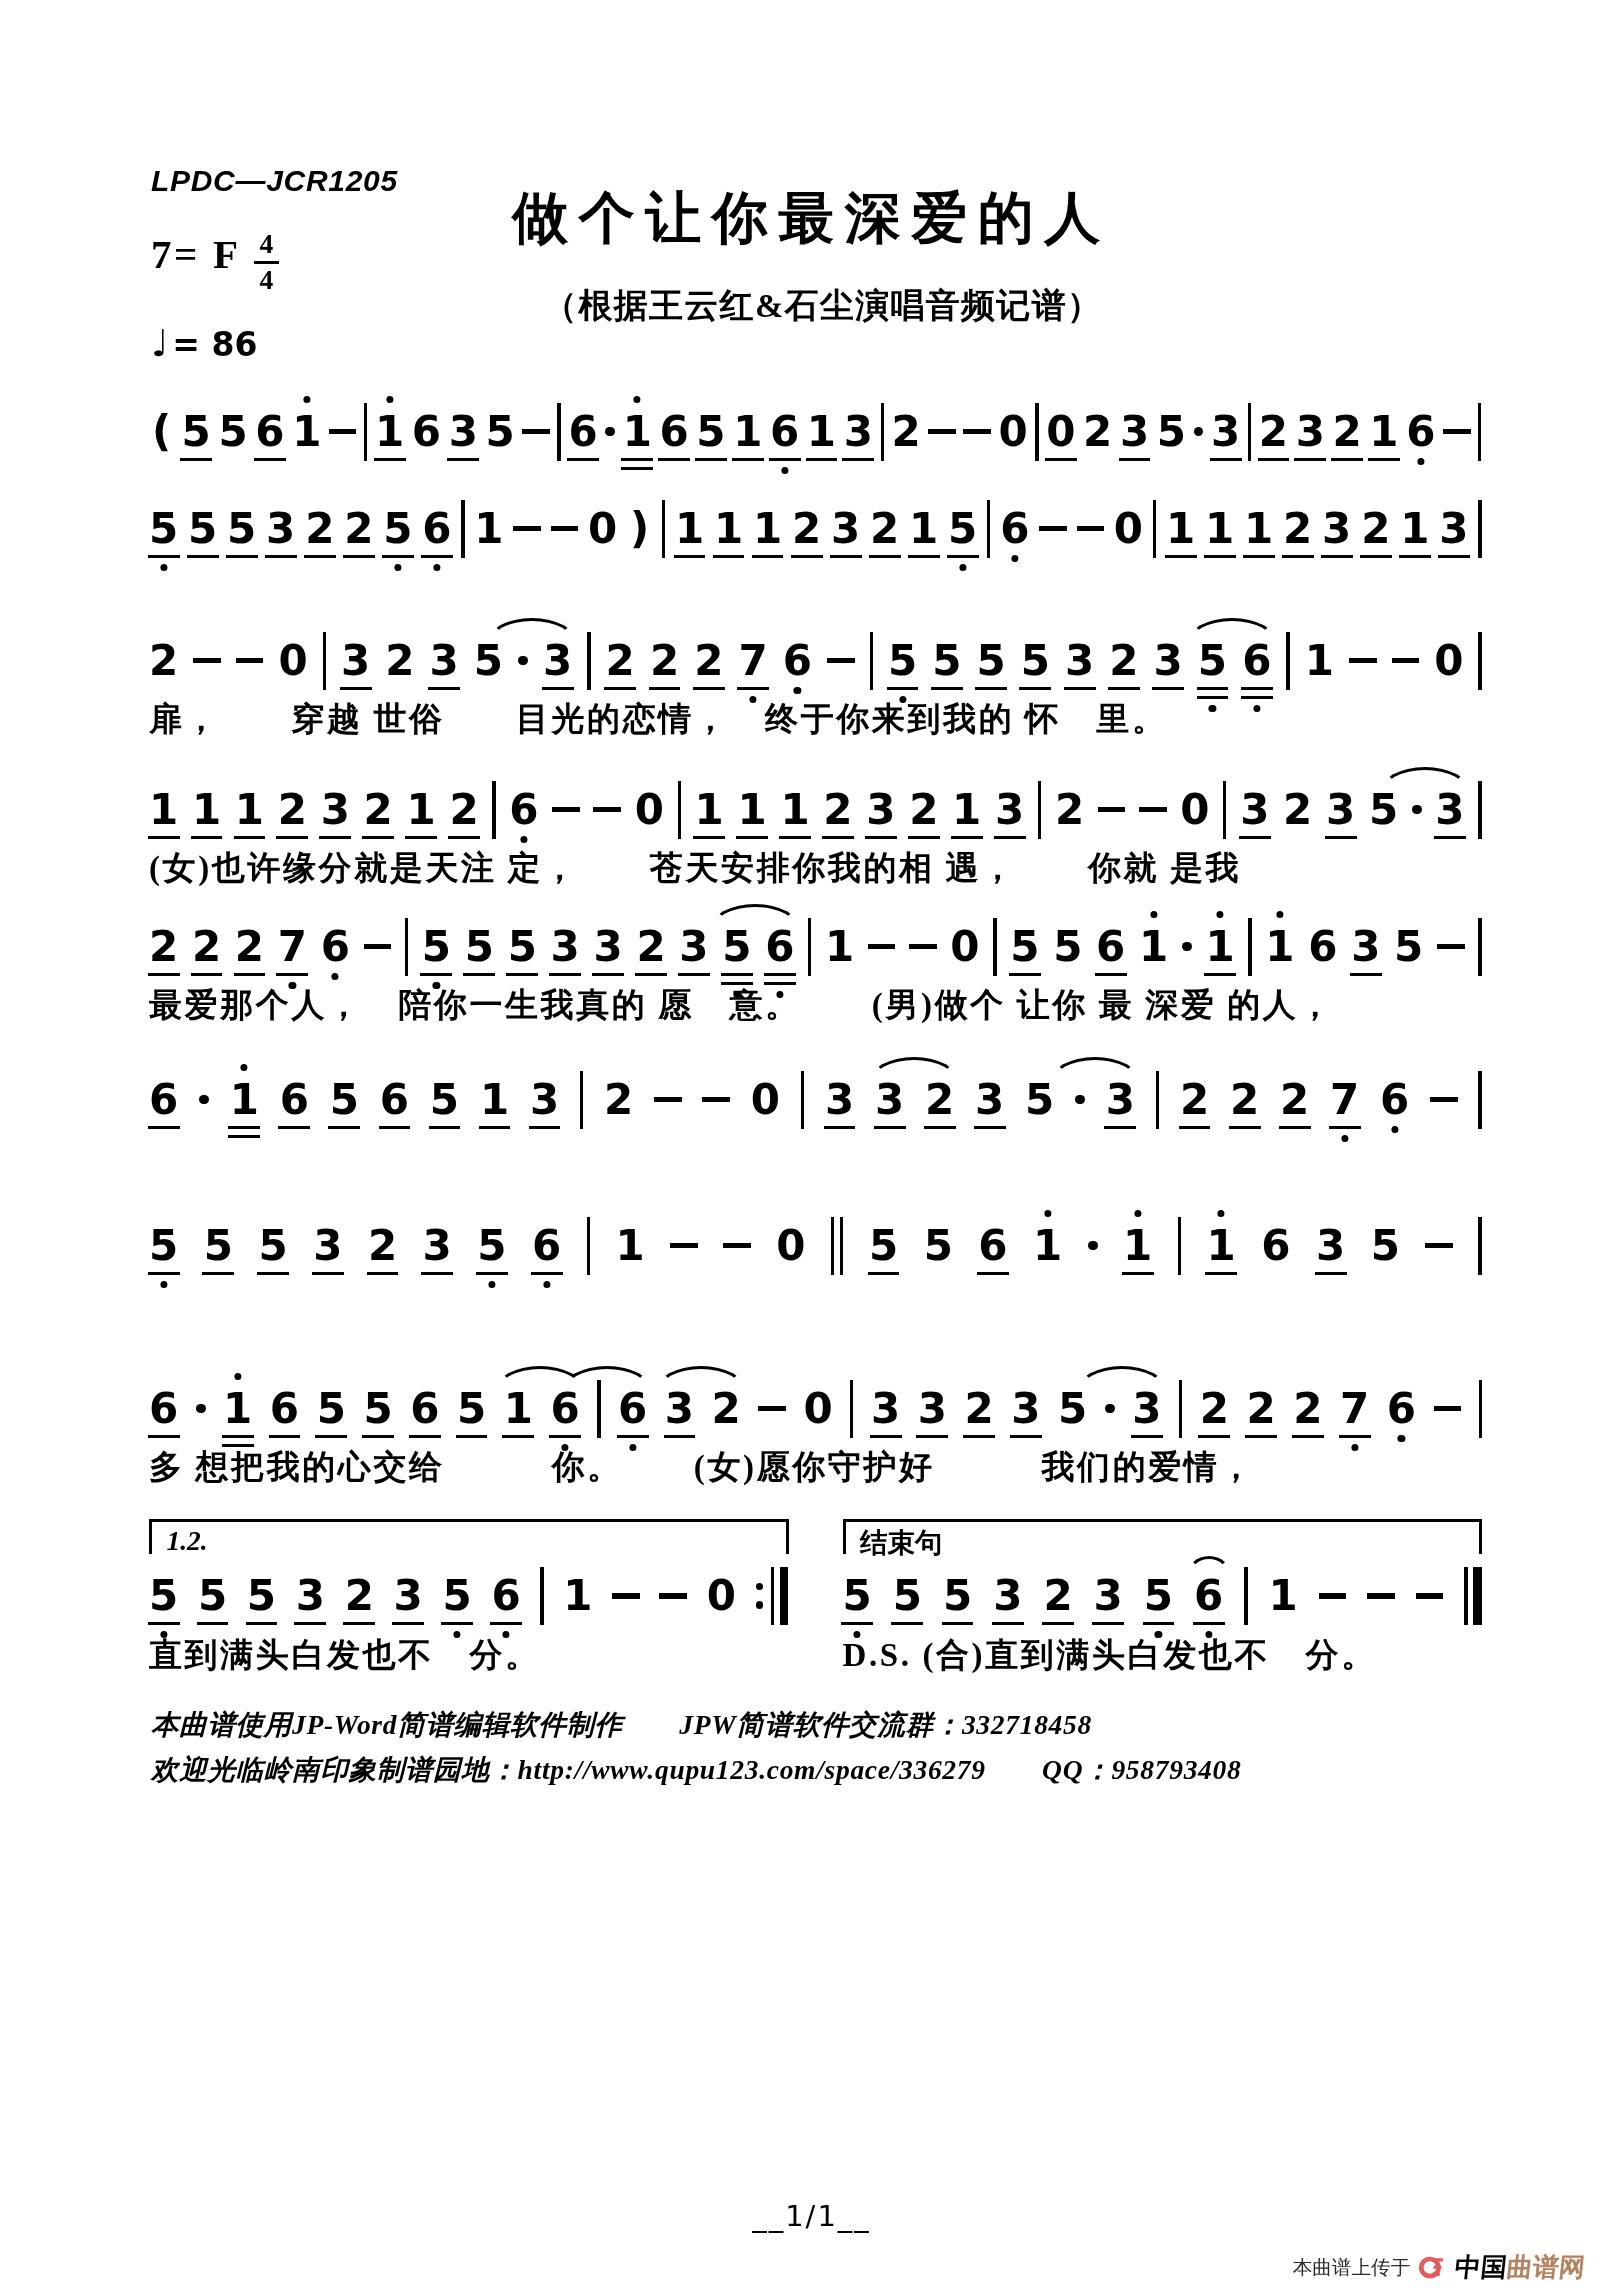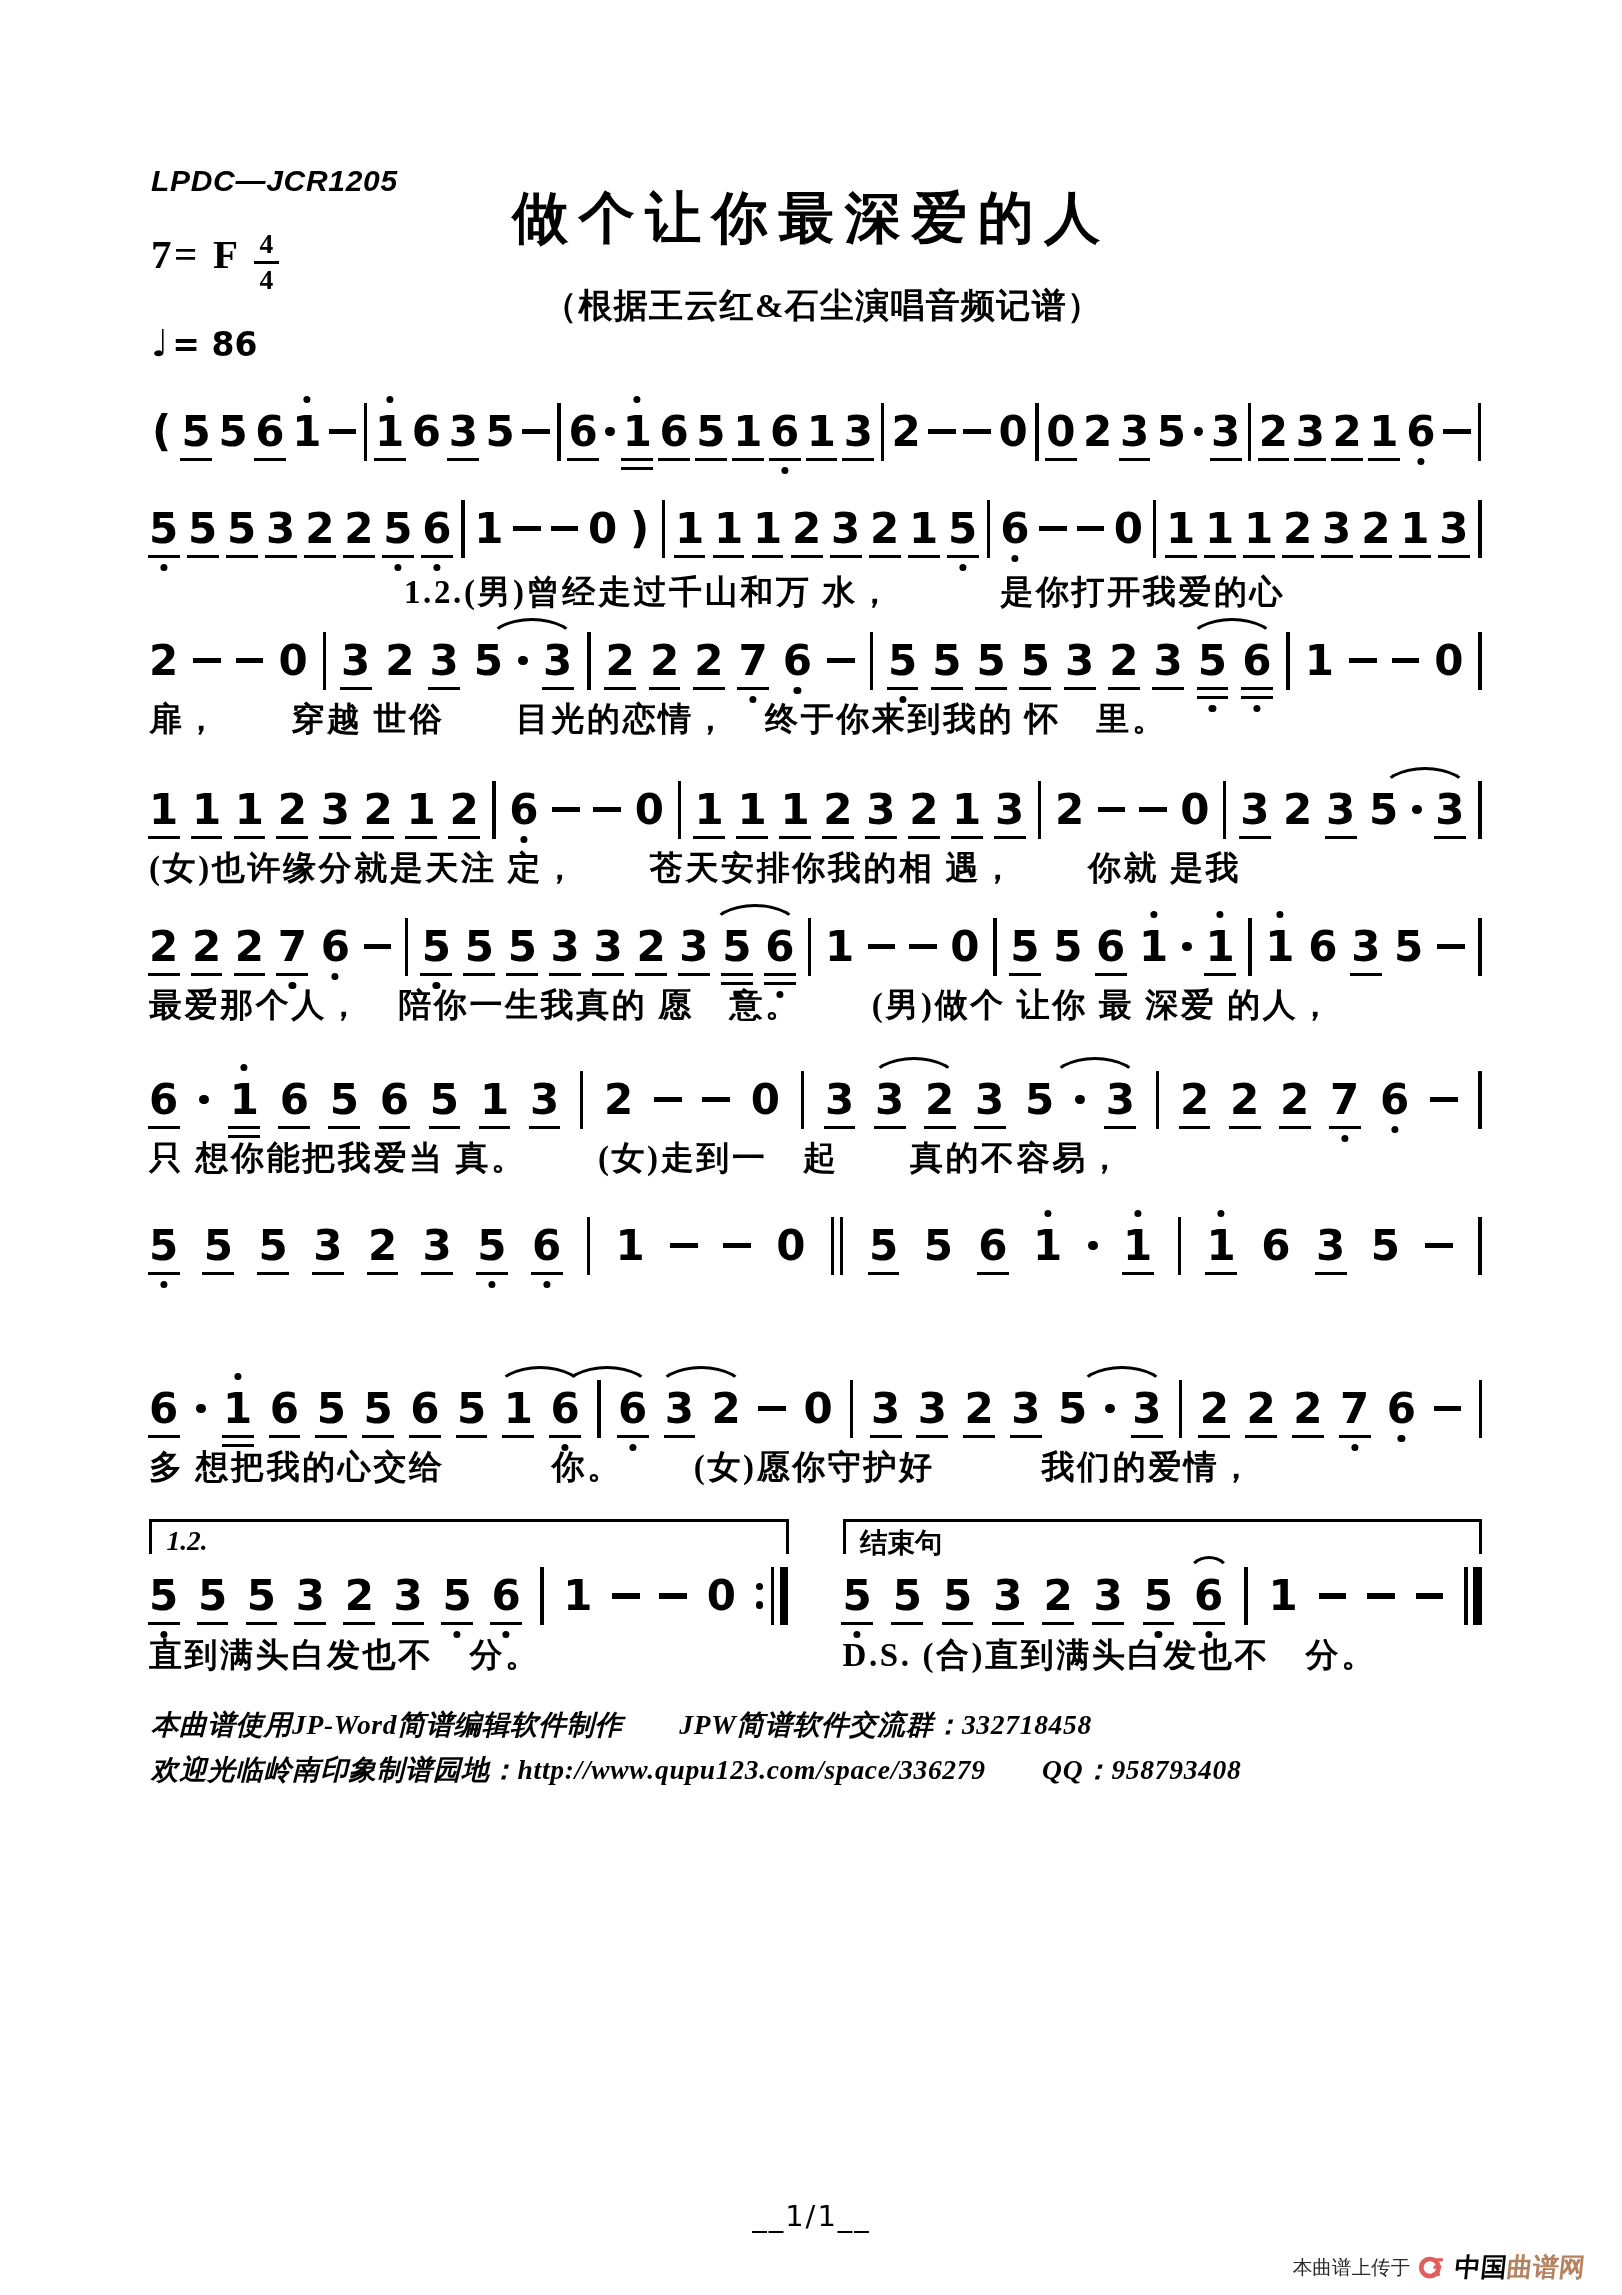--- a/index.html
+++ b/index.html
@@ -207,21 +207,20 @@
           <span class="tok num">1<i class="ul" style="bottom: -7.9px;"></i></span>
           <span class="tok num">2<i class="ul" style="bottom: -7.9px;"></i></span>
           <span class="tok num">3<i class="ul" style="bottom: -7.9px;"></i></span>
           <span class="tok num">2<i class="ul" style="bottom: -7.9px;"></i></span>
           <span class="tok num">1<i class="ul" style="bottom: -7.9px;"></i></span>
           <span class="tok num">3<i class="ul" style="bottom: -7.9px;"></i></span>
           <span class="tok">
             <i class="bar"></i>
           </span>
         </div>
-        <div class="lyric">1.2.(男)曾经走过千山和万 水，　　　是你打开我爱的心</div>
       </div>
       <div class="system sys-3" style="top: 633px;">
         <div class="mline">
           <span class="tok num">2</span>
           <span class="tok">
             <i class="dashbar"></i>
           </span>
           <span class="tok">
             <i class="dashbar"></i>
           </span>
@@ -441,21 +440,20 @@
           <span class="tok num">2<i class="ul" style="bottom: -7.9px;"></i></span>
           <span class="tok num">7<i class="ul" style="bottom: -7.9px;"></i><i class="oct" style="bottom: -21px;"></i></span>
           <span class="tok num">6<i class="oct" style="bottom: -11.8px;"></i></span>
           <span class="tok">
             <i class="dashbar"></i>
           </span>
           <span class="tok">
             <i class="bar"></i>
           </span>
         </div>
-        <div class="lyric">只 想你能把我爱当 真。　　(女)走到一　起　　真的不容易，</div>
       </div>
       <div class="system sys-7" style="top: 1218px;">
         <div class="mline">
           <span class="tok num">5<i class="ul" style="bottom: -7.9px;"></i><i class="oct" style="bottom: -21px;"></i></span>
           <span class="tok num">5<i class="ul" style="bottom: -7.9px;"></i></span>
           <span class="tok num">5<i class="ul" style="bottom: -7.9px;"></i></span>
           <span class="tok num">3<i class="ul" style="bottom: -7.9px;"></i></span>
           <span class="tok num">2<i class="ul" style="bottom: -7.9px;"></i></span>
           <span class="tok num">3<i class="ul" style="bottom: -7.9px;"></i></span>
           <span class="tok num">5<i class="ul" style="bottom: -7.9px;"></i><i class="oct" style="bottom: -21px;"></i></span>

